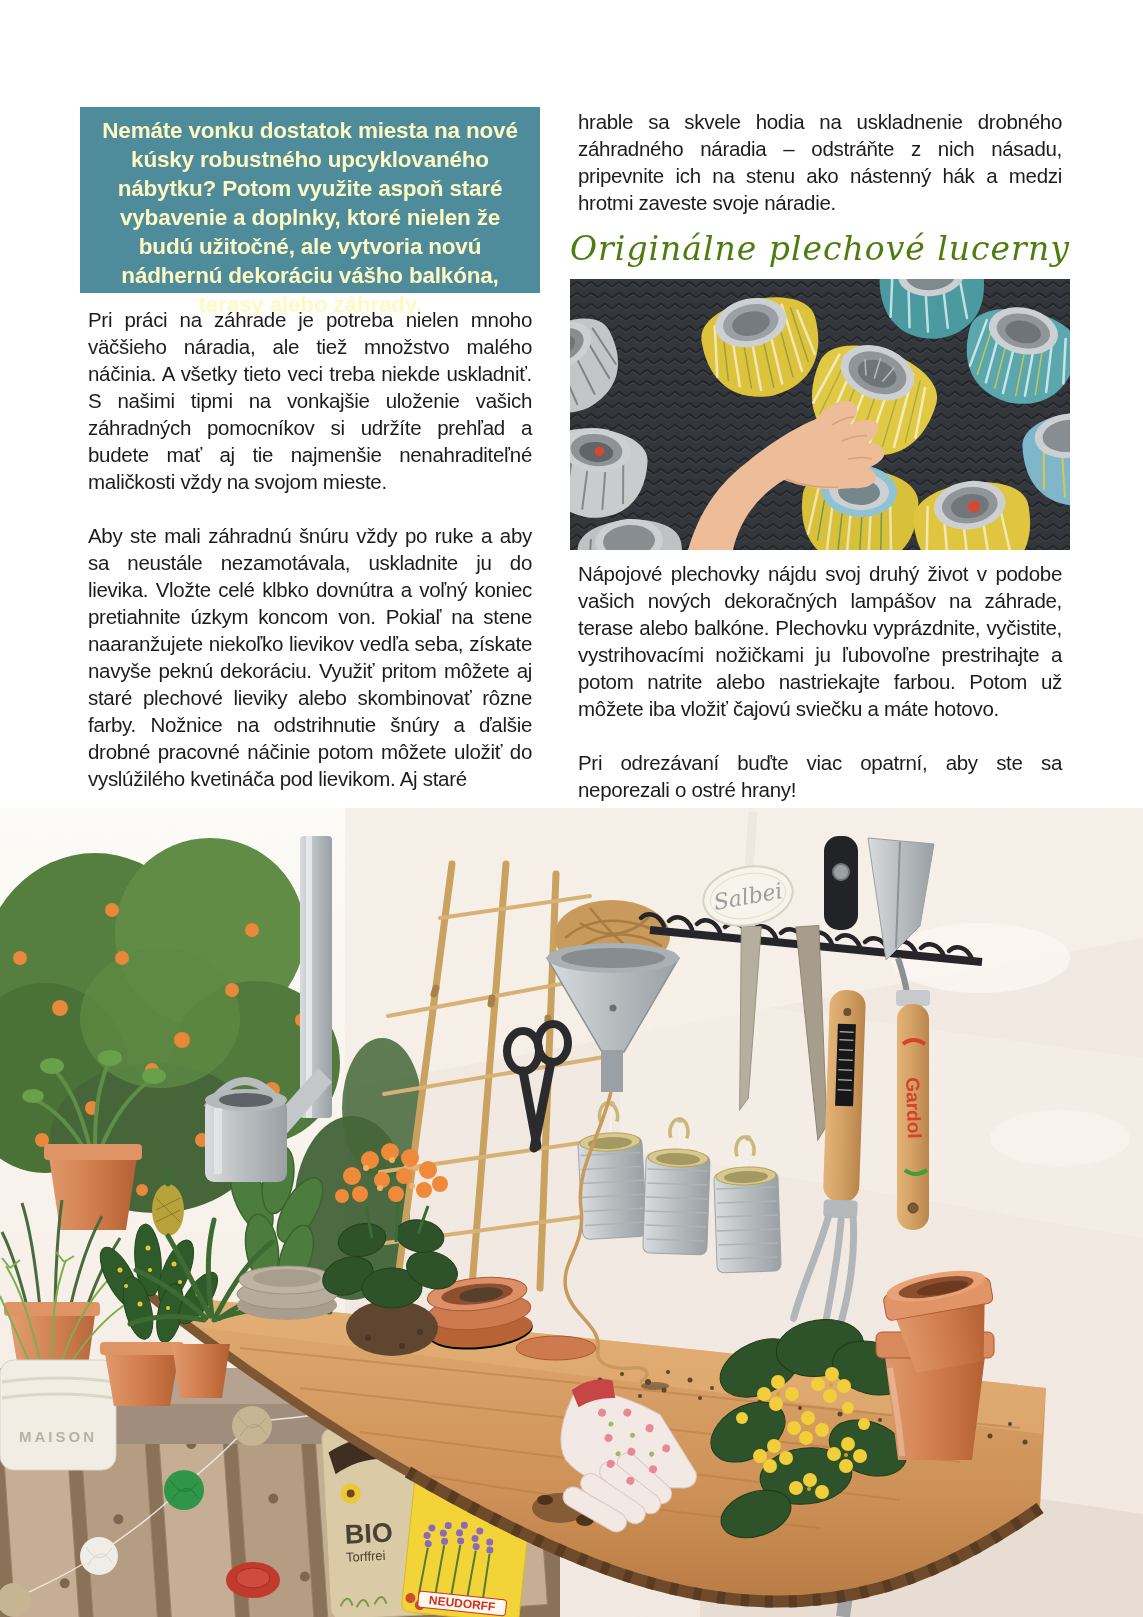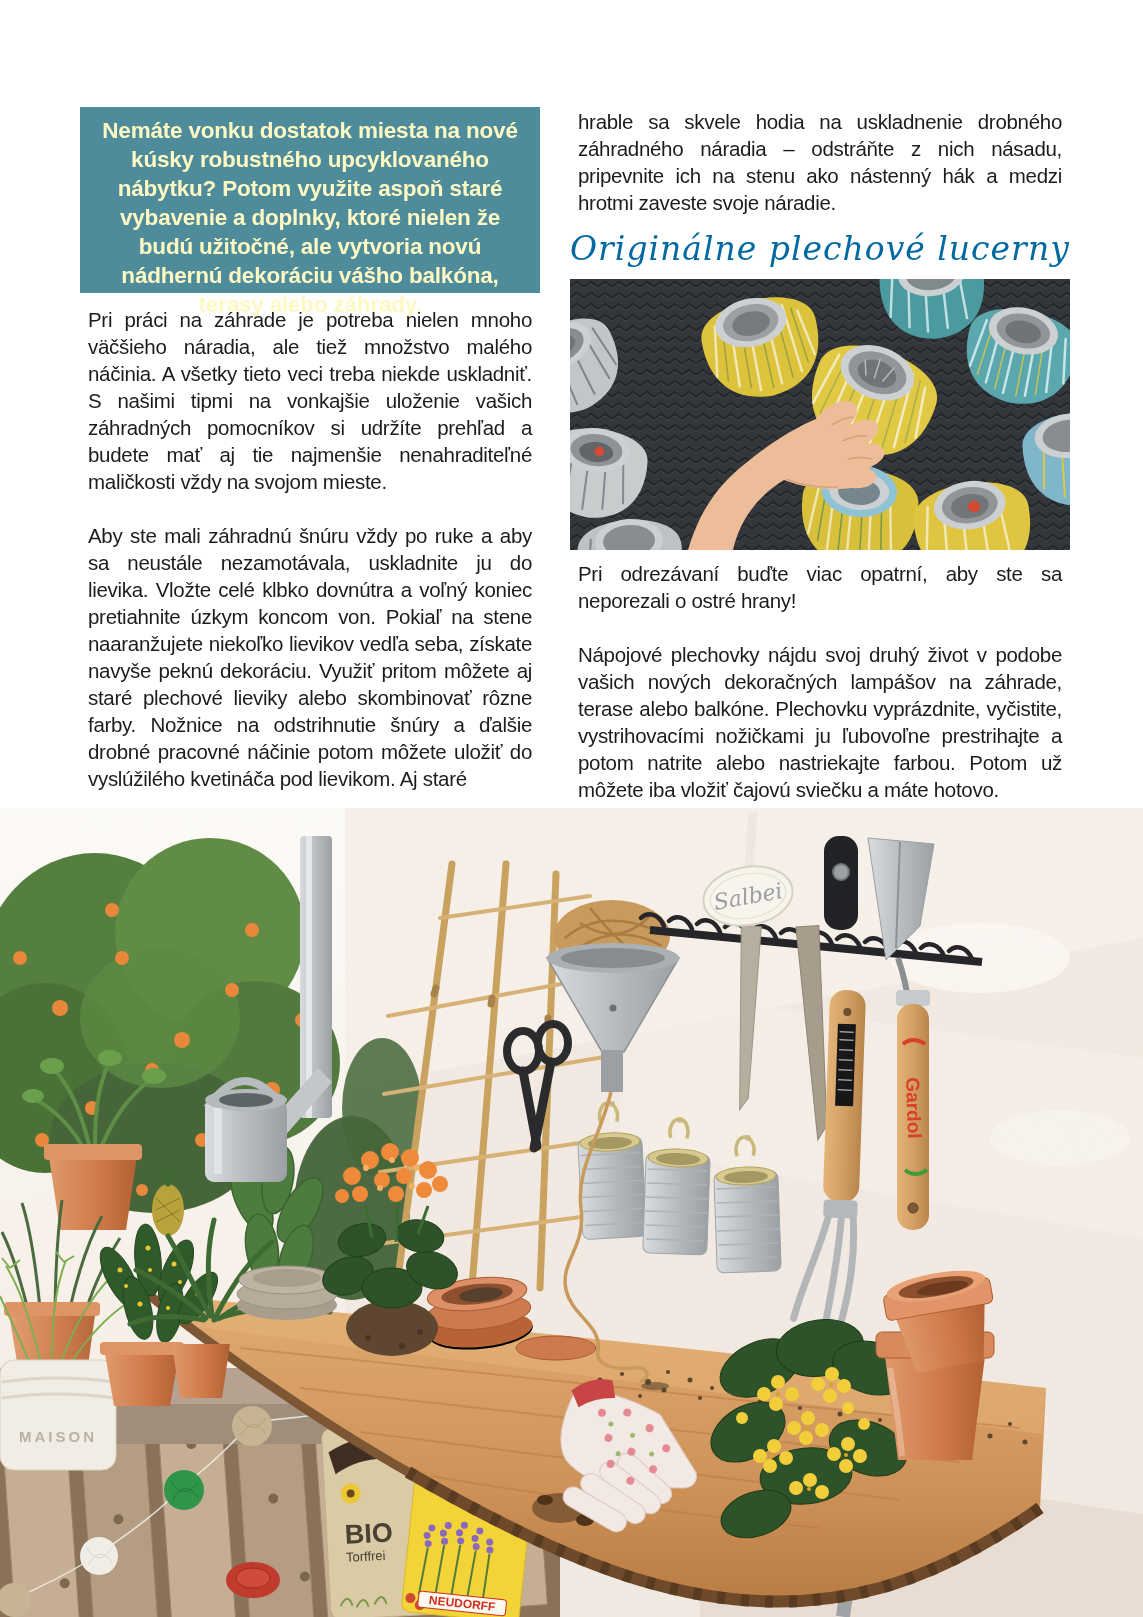--- a/index.html
+++ b/index.html
@@ -4,21 +4,21 @@
 <style>
   html,body{margin:0;padding:0;background:#888;}
   #page{position:relative;width:1143px;height:1617px;background:#ffffff;overflow:hidden;
         font-family:"Liberation Sans",sans-serif;color:#1c1c1c;}
   .intro-box{position:absolute;left:80px;top:107px;width:460px;height:186px;box-sizing:border-box;
         background:#4e8b9b;color:#fef9c3;font-weight:bold;font-size:22.5px;line-height:29px;
         text-align:center;padding:9px 14px;letter-spacing:-0.2px;}
   .col-left{position:absolute;left:80px;top:298px;width:460px;}
   .col-right{position:absolute;left:570px;top:100px;width:500px;}
   h2.script{font-family:"DejaVu Serif",serif;font-style:italic;font-weight:normal;
-        color:#0369a1;font-size:33px;line-height:1.05;margin:0 0 12px 0;letter-spacing:1px;}
+        color:#4d7c0f;font-size:33px;line-height:1.05;margin:0 0 12px 0;letter-spacing:1px;}
   .col-right h2.script{margin:16px 0 12px 0;}
   p.body{font-size:20.5px;line-height:27px;text-align:justify;margin:8px;letter-spacing:-0.3px;}
   p.body + p.body{margin-top:27px;}
   p.body.cont{margin-top:0;}
   .lantern-img{display:block;width:500px;height:271px;margin:0 0 10px 0;}
   .photo{position:absolute;left:0;top:808px;width:1143px;height:809px;}
   .photo svg{display:block;}
   text{font-family:"Liberation Sans",sans-serif;}
   .script-tag{font-family:"DejaVu Serif",serif;font-style:italic;}
 </style>
@@ -236,22 +236,22 @@
                  C259,212 234,209 214,201 C189,216 170,240 163,271 Z" fill="#ecbd98"></path>
         <g stroke="#d49b73" stroke-width="1.5" fill="none" opacity="0.8">
           <path d="M262,146 C270,141 278,138 284,138"></path>
           <path d="M272,162 C281,158 290,156 297,157"></path>
           <path d="M278,180 C287,178 296,178 302,180"></path>
           <path d="M216,200 C230,206 250,209 268,208"></path>
         </g>
       </g>
     </svg>
 
+    <p class="body">Nápojové plechovky nájdu svoj druhý život v podobe vašich nových dekoračných lampášov na záhrade, terase alebo balkóne. Plechovku vyprázdnite, vyčistite, vystrihovacími nožičkami ju ľubovoľne prestrihajte a potom natrite alebo nastriekajte farbou. Potom už môžete iba vložiť čajovú sviečku a máte hotovo.</p>
     <p class="body cont">Pri odrezávaní buďte viac opatrní, aby ste sa neporezali o ostré hrany!</p>
-    <p class="body">Nápojové plechovky nájdu svoj druhý život v podobe vašich nových dekoračných lampášov na záhrade, terase alebo balkóne. Plechovku vyprázdnite, vyčistite, vystrihovacími nožičkami ju ľubovoľne prestrihajte a potom natrite alebo nastriekajte farbou. Potom už môžete iba vložiť čajovú sviečku a máte hotovo.</p>
   </div>
 
   <div class="photo">
   <svg width="1143" height="809" viewBox="0 0 1143 809">
     <defs>
       <linearGradient id="metal" x1="0" y1="0" x2="1" y2="0">
         <stop offset="0" stop-color="#d9dcde"></stop>
             <stop offset="0.5" stop-color="#b7bcbf"></stop>
             <stop offset="1" stop-color="#9aa0a4"></stop>
       </linearGradient>

